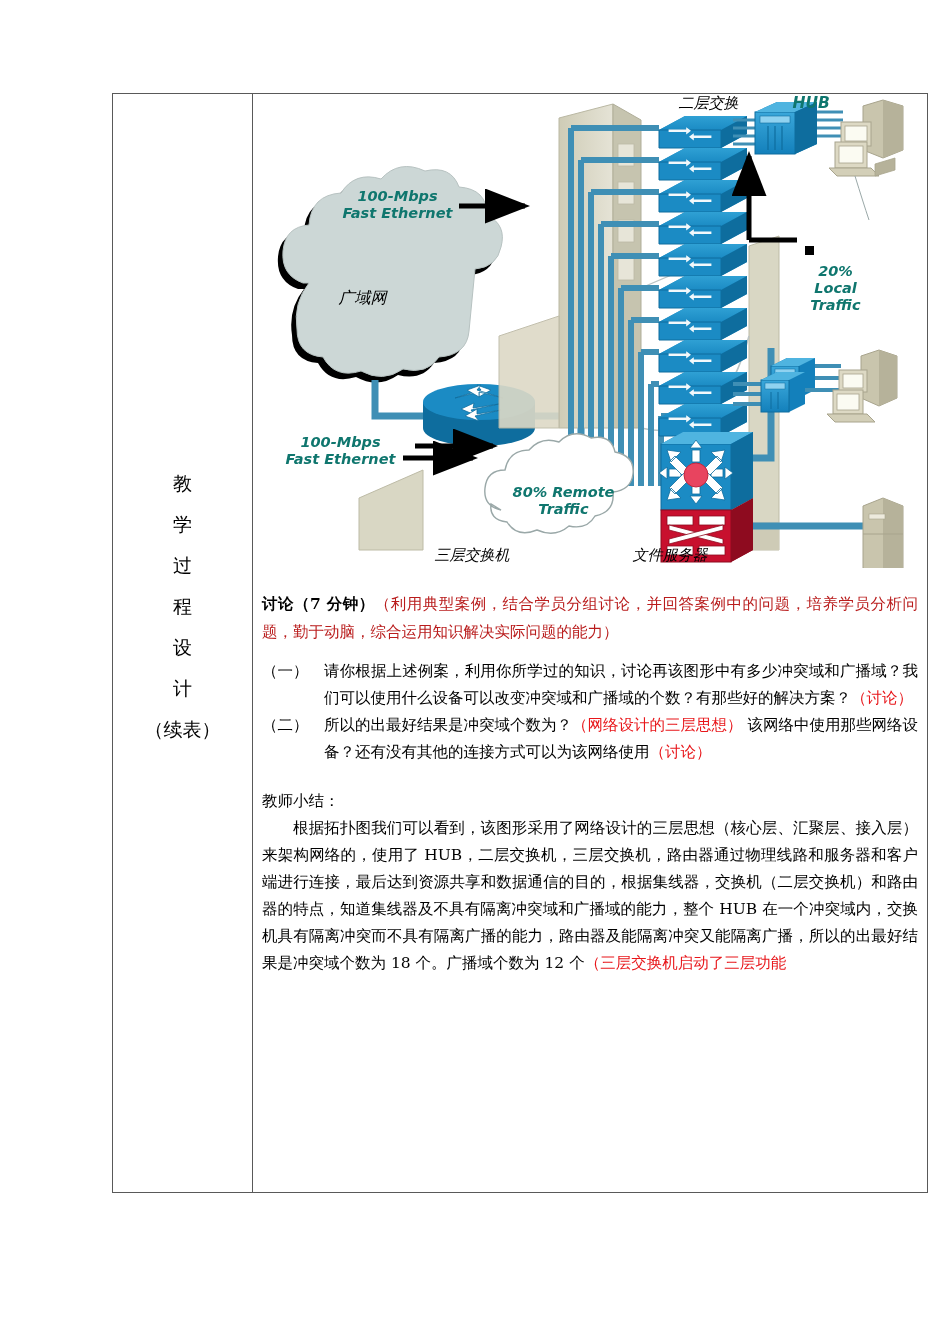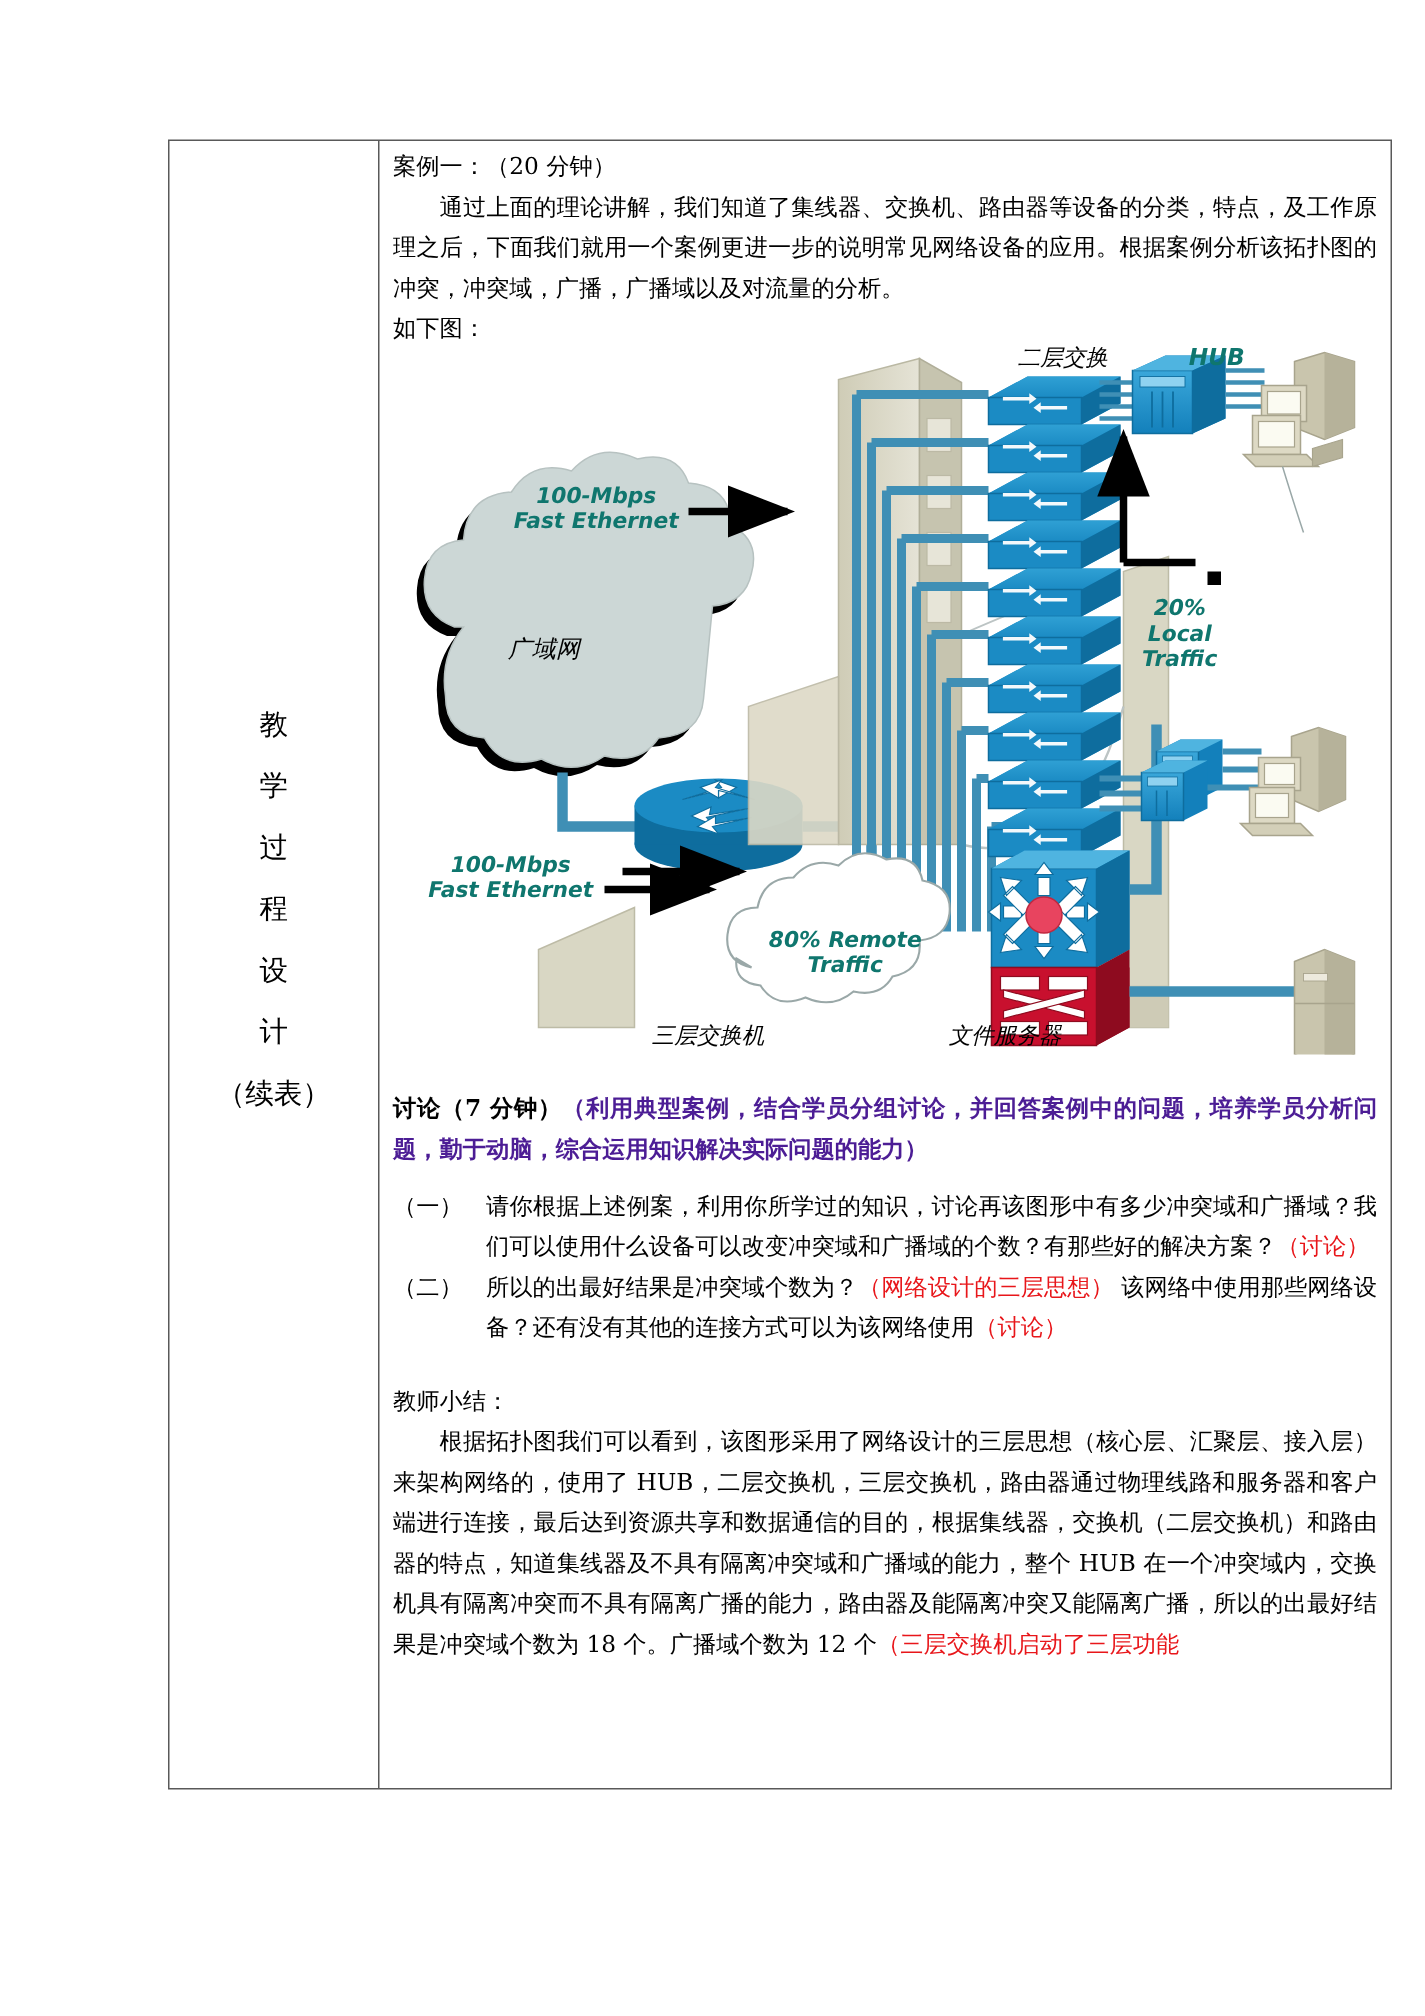--- a/index.html
+++ b/index.html
@@ -73,21 +73,21 @@
   .bodytext {
     font-size: 15.5px;
     line-height: 27px;
     text-align: justify;
     color: #000;
   }
   .p-head { margin: 0; }
   .p-indent { margin: 0; text-indent: 2em; }
   .p-plain { margin: 0; }
   .red { color: #e8161a; }
-  .redb { color: #4c1d95; font-weight: bold; }
+  .redb { color: #b91c1c; font-weight: normal; }
 
   .discussion-head {
     font-size: 15.5px;
     line-height: 27px;
     font-weight: bold;
     margin: 0;
     text-align: justify;
   }
   .qlist {
     margin: 0;
@@ -160,25 +160,20 @@
         <span class="ch">过</span>
         <span class="ch">程</span>
         <span class="ch">设</span>
         <span class="ch">计</span>
         <span class="ch cont">（续表）</span>
       </div>
     </div>
 
     <div class="col-body">
 
-      <div class="bodytext">
-        <p class="p-head">案例一：（20 分钟）</p>
-        <p class="p-indent">通过上面的理论讲解，我们知道了集线器、交换机、路由器等设备的分类，特点，及工作原理之后，下面我们就用一个案例更进一步的说明常见网络设备的应用。根据案例分析该拓扑图的冲突，冲突域，广播，广播域以及对流量的分析。</p>
-        <p class="p-plain">如下图：</p>
-      </div>
 
       <div class="diagram">
 
         <svg width="655" height="470" viewBox="0 0 655 470" xmlns="http://www.w3.org/2000/svg">
           <defs>
             <linearGradient id="swTop" x1="0" y1="0" x2="0" y2="1">
               <stop offset="0" stop-color="#2fa0d4"></stop>
               <stop offset="1" stop-color="#1b8bc4"></stop>
             </linearGradient>
             <linearGradient id="bldg" x1="0" y1="0" x2="1" y2="0">
@@ -519,21 +514,21 @@
           </g>
         </svg>
 
         
         <div class="diag-lbl-cn" style="left:416px; top:-4px;">二层交换</div>
         <div class="diag-lbl" style="left:530px; top:-3px; font-size:15.5px;">HUB</div>
 
         <div class="diag-lbl" style="left:70px; top:90px; width:130px;">100-Mbps
 Fast Ethernet</div>
 
-        <div class="diag-lbl" style="left:484px; top:165px; width:80px;">20%
+        <div class="diag-lbl" style="left:533px; top:165px; width:80px;">20%
 Local
 Traffic</div>
 
         <div class="cloud-label" style="left:76px; top:190px;">广域网</div>
 
         <div class="diag-lbl" style="left:8px; top:336px; width:140px;">100-Mbps
 Fast Ethernet</div>
 
         <div class="diag-lbl" style="left:236px; top:386px; width:130px;">80% Remote
 Traffic</div>

